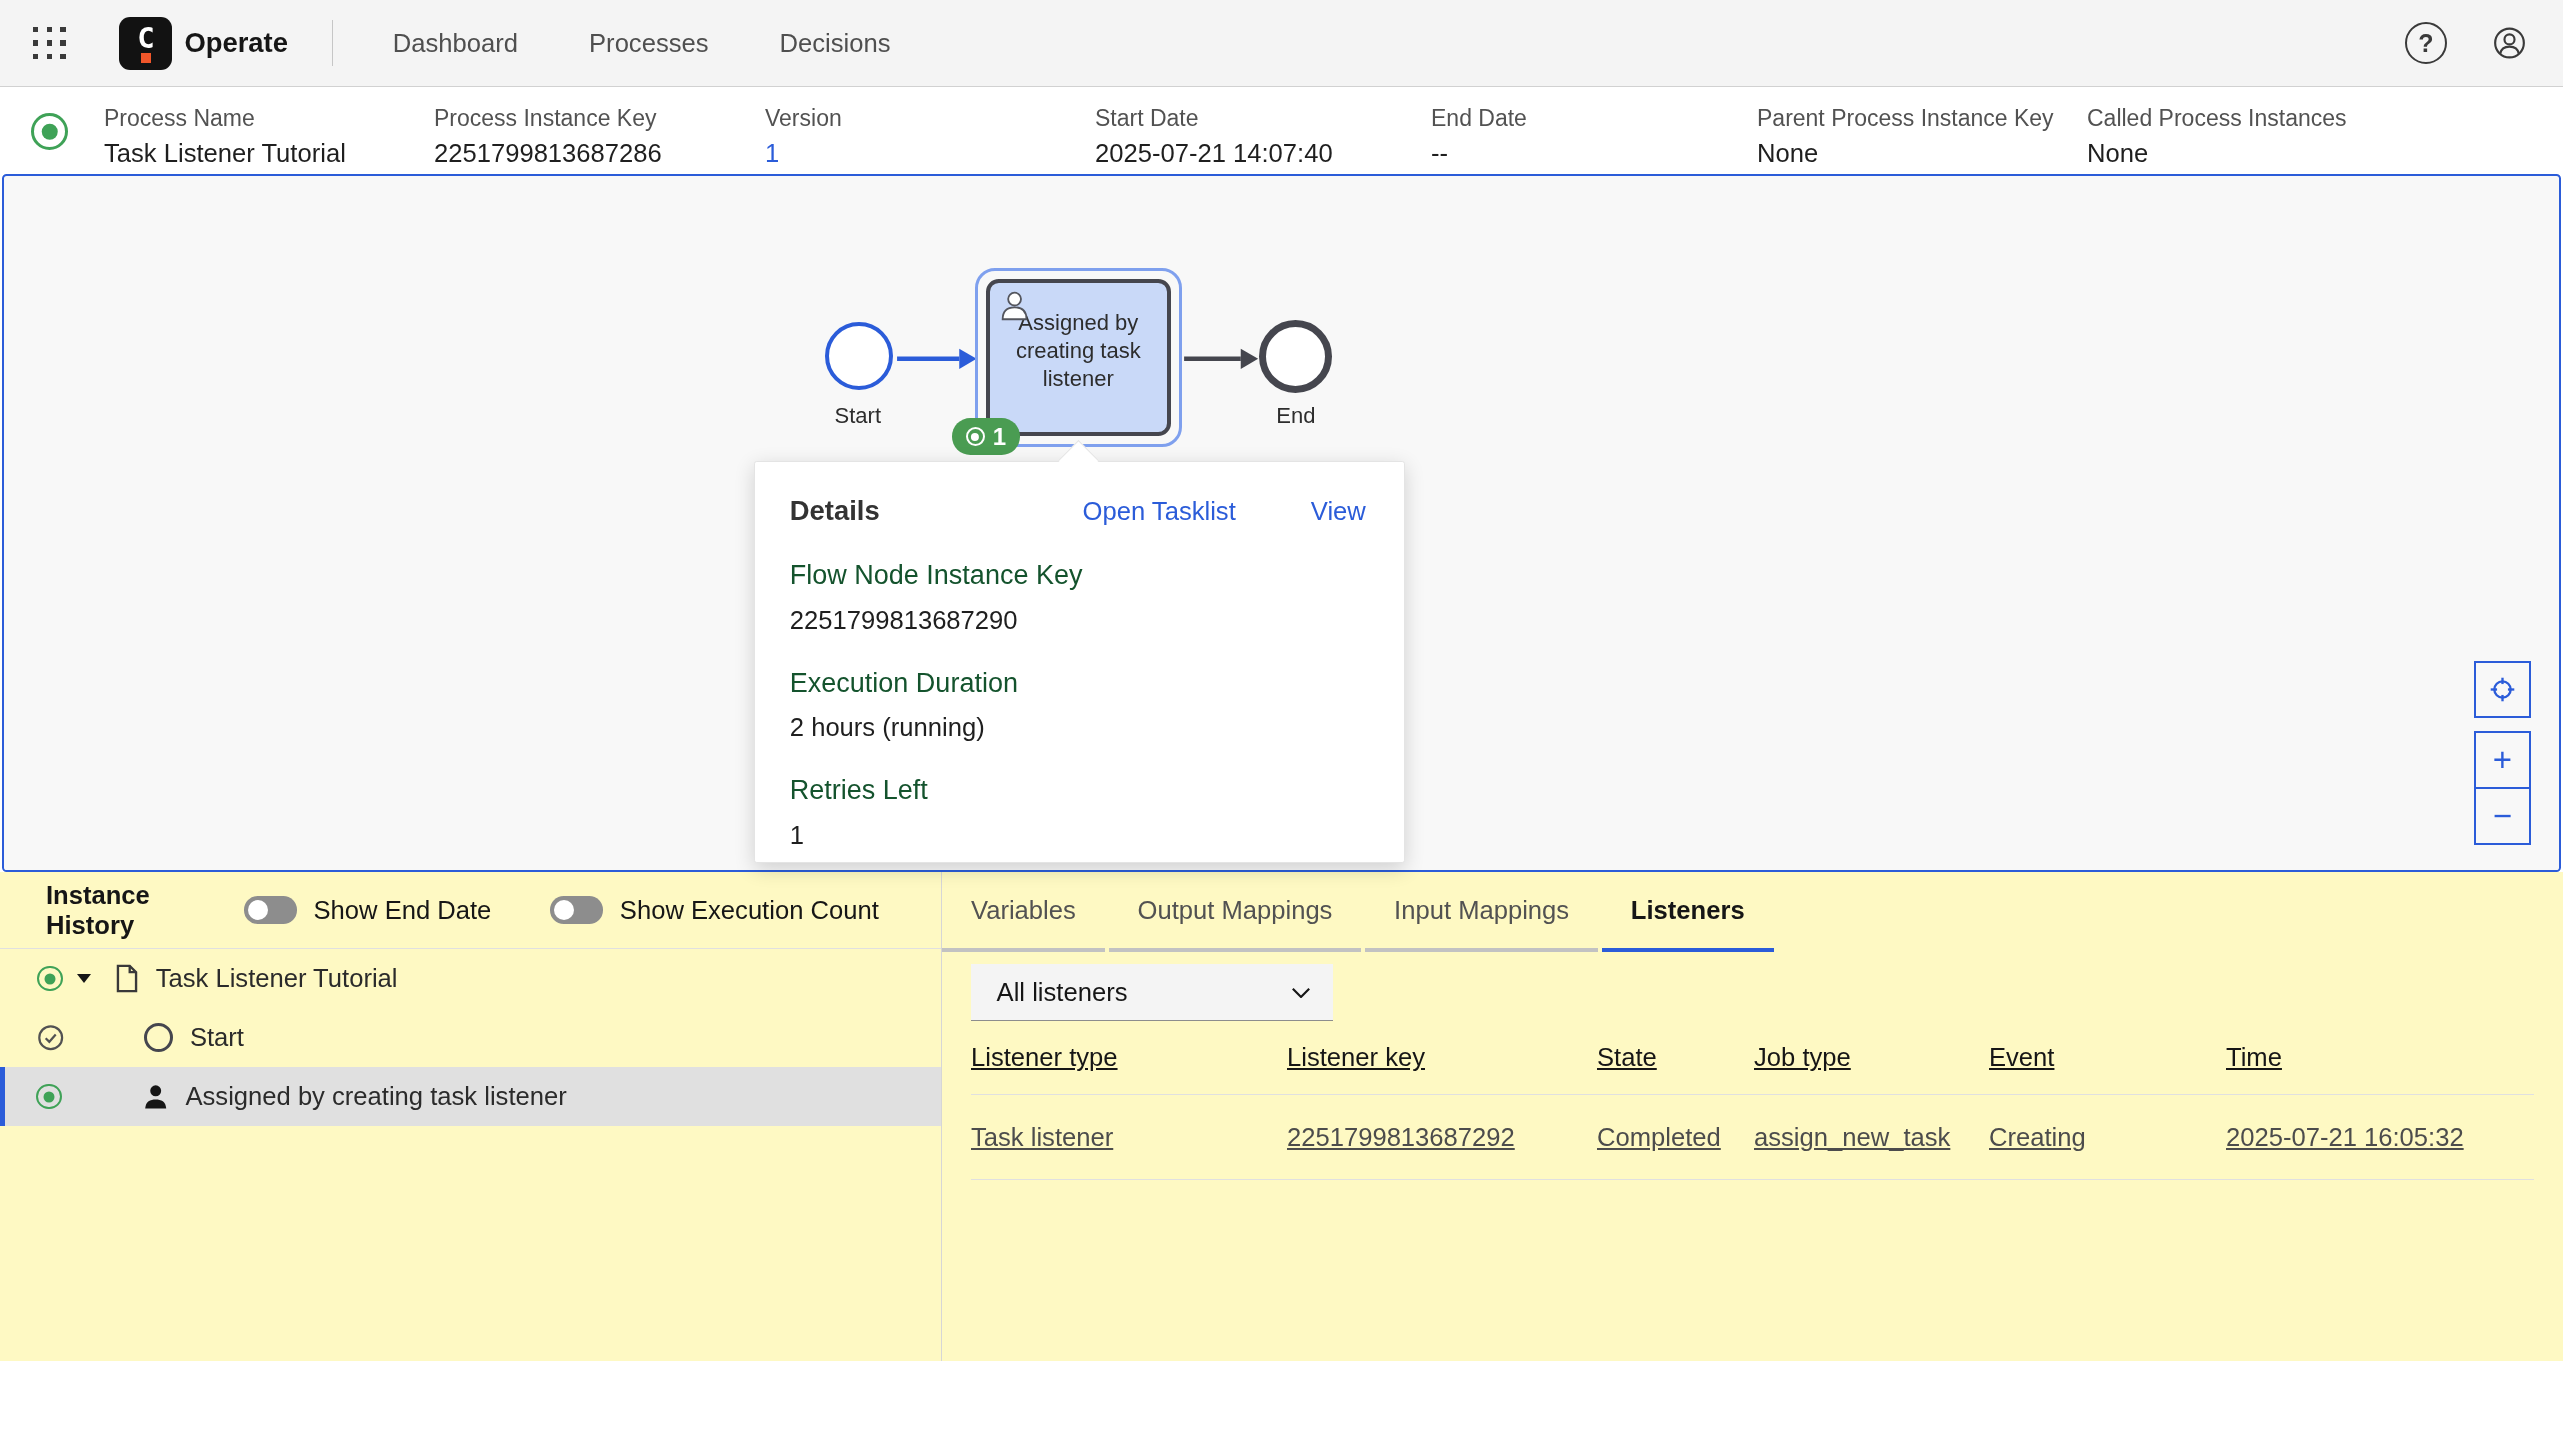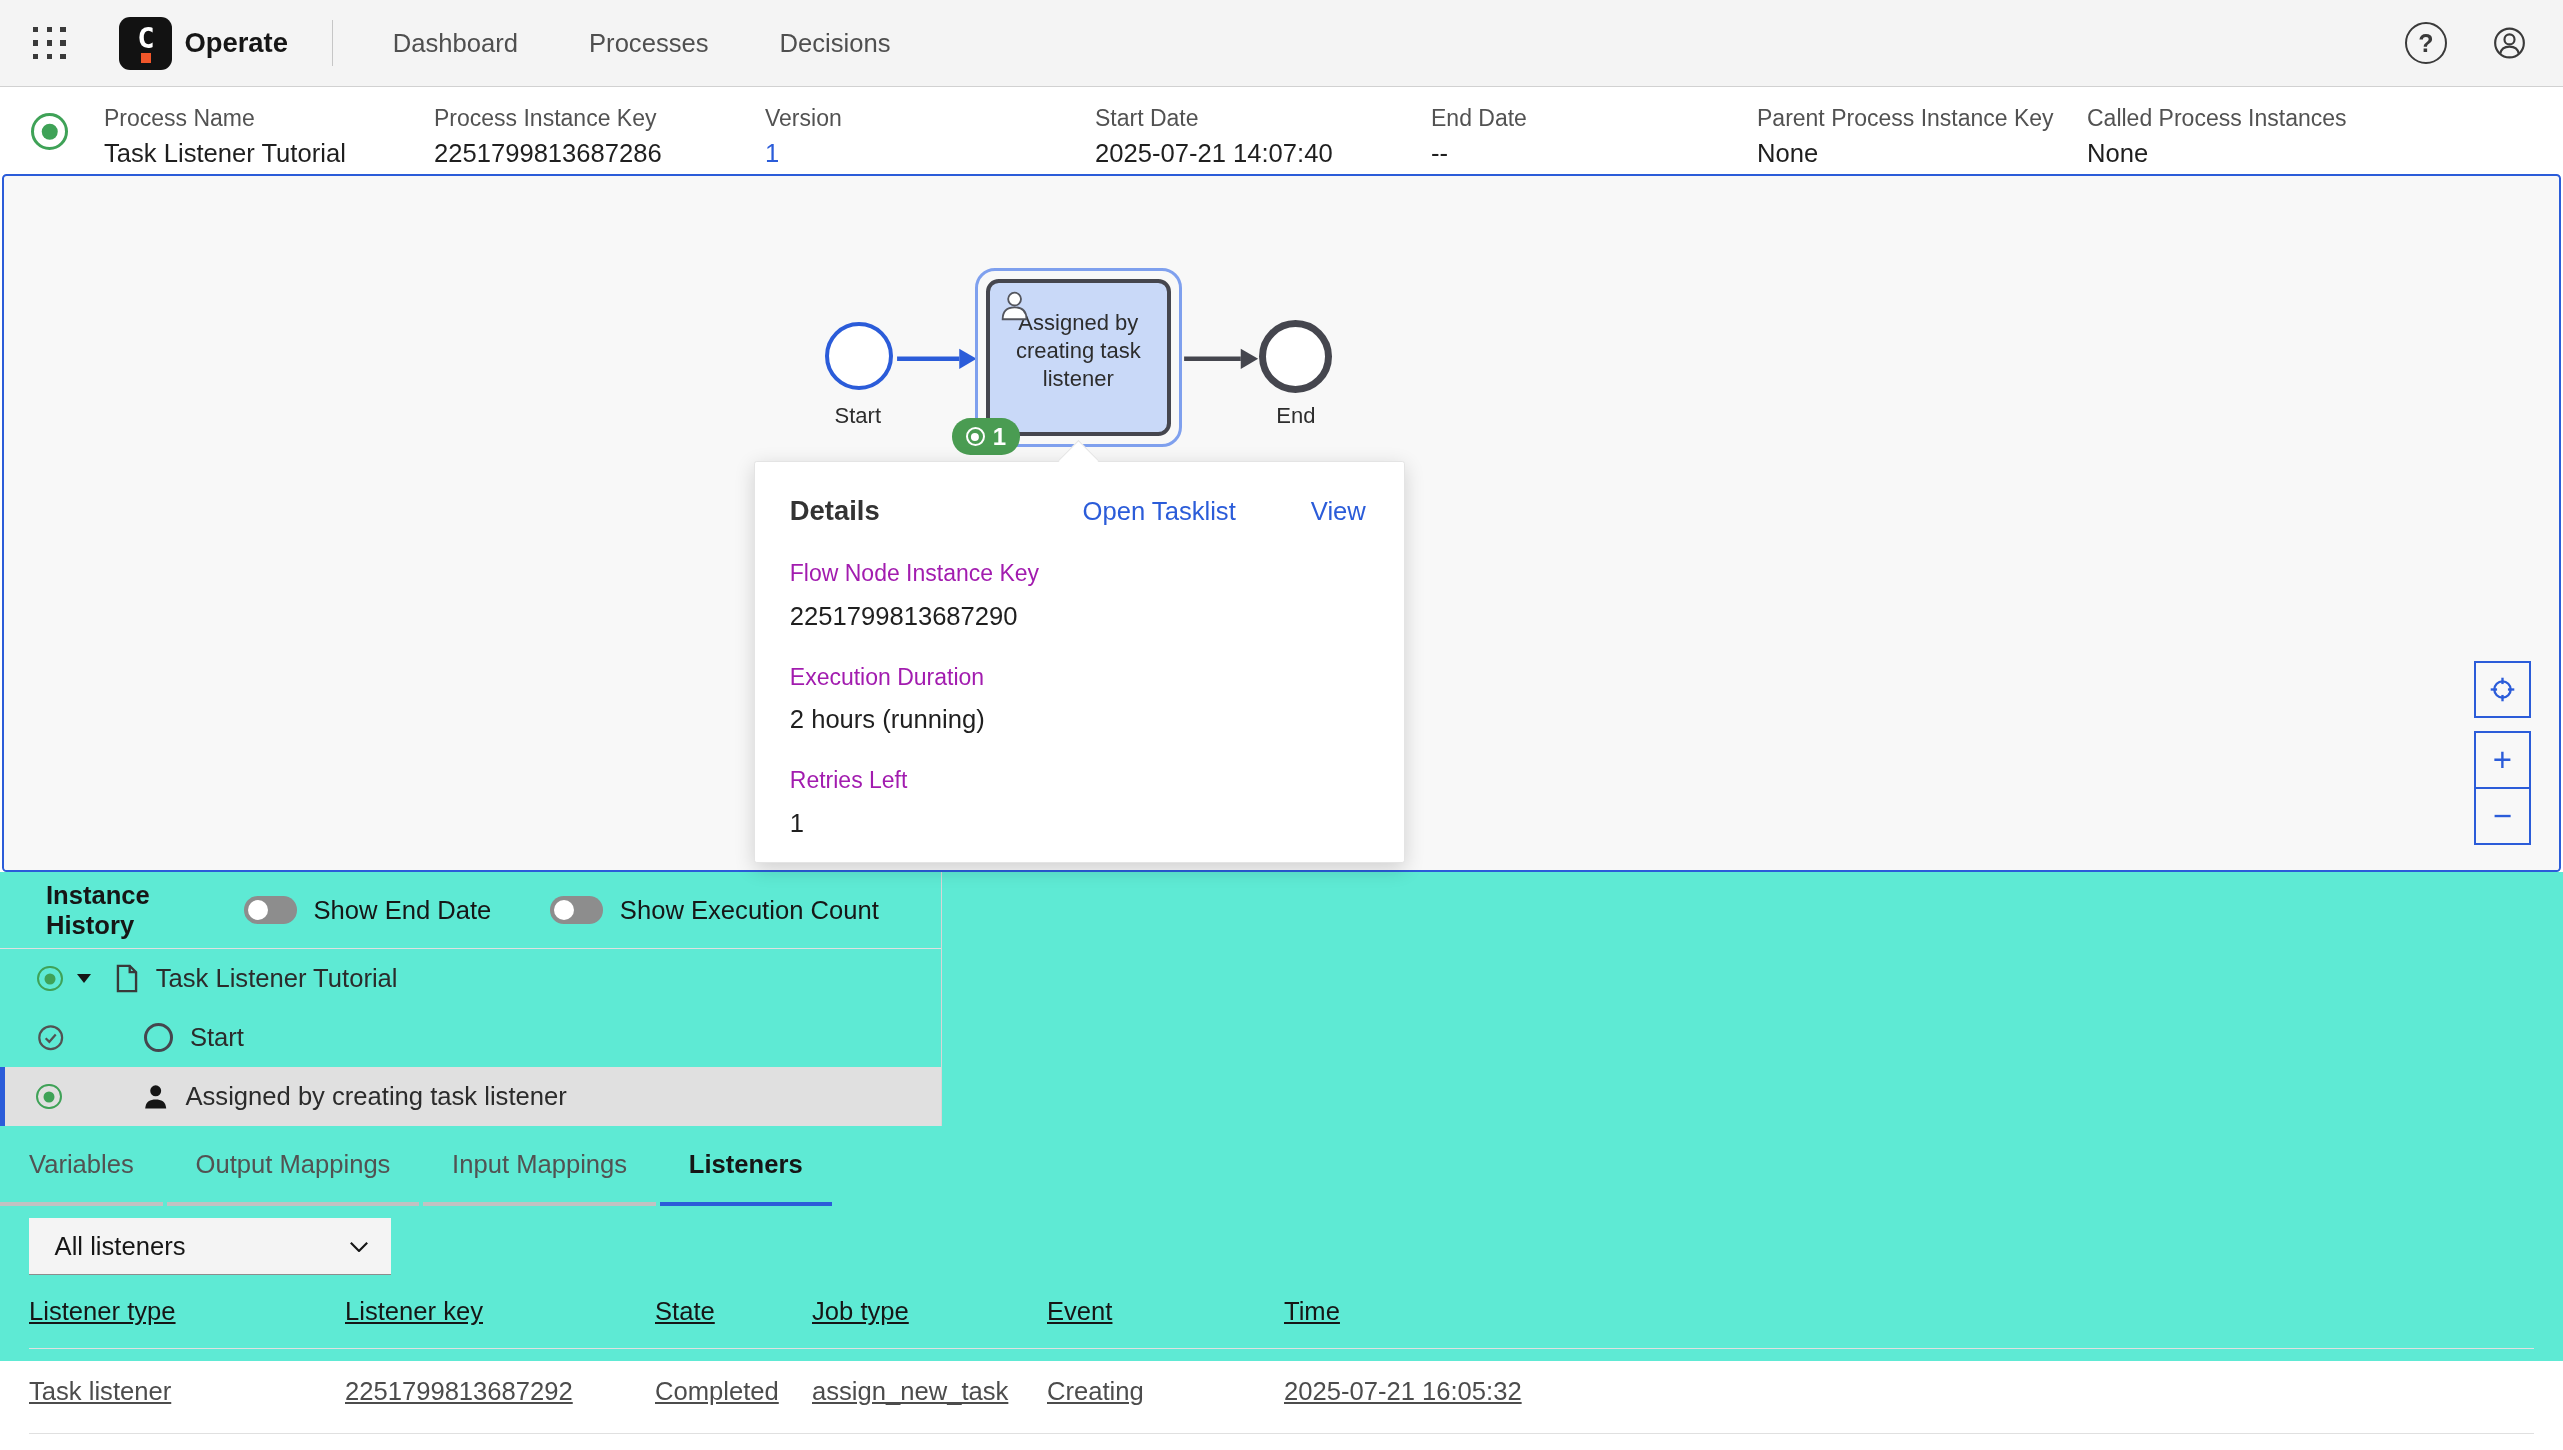--- a/index.html
+++ b/index.html
@@ -88,25 +88,25 @@
            box-shadow: 0 5.5px 20px rgba(0,0,0,0.16); z-index: 5; }
   .popup-arrow { position: absolute; left: 309px; top: -15.6px; width: 29px; height: 29px;
                  background: #fff; transform: rotate(45deg);
                  border-left: 0.9px solid #e4e4e4; border-top: 0.9px solid #e4e4e4; }
   .popup-head { display: flex; align-items: baseline; padding: 33px 38px 0 35px; }
   .popup-title { font-size: 27.4px; font-weight: 700; color: #333; }
   .popup-links { margin-left: auto; display: flex; gap: 75px; }
   .popup-link { color: #2b5cd9; font-size: 25.6px; cursor: pointer; text-decoration: none; }
   .popup-body { padding: 0 35px; }
   .pgroup { margin-top: 33px; }
-  .pgroup .plabel { font-size: 23px; color: #a21caf; }
+  .pgroup .plabel { font-size: 27px; color: #14532d; }
   .pgroup .pvalue { font-size: 25.6px; color: #1f1f1f; margin-top: 14.6px; }
 
   
-  .bottom { position: absolute; left: 0; top: 872px; width: 2563px; height: 489px; display: flex; background: #5eead4; flex-direction: column; }
+  .bottom { position: absolute; left: 0; top: 872px; width: 2563px; height: 489px; display: flex; background: #fef9c3; }
   .history-panel { width: 942px; flex: none; border-right: 0.9px solid #d6d6d6; }
   .history-head { height: 77px; display: flex; align-items: center; border-bottom: 0.9px solid #e0e0e0; }
   .history-title { margin-left: 46px; width: 160px; font-size: 25.6px; font-weight: 700; line-height: 1.18; }
   .toggle-wrap { display: flex; align-items: center; gap: 16.5px; margin-left: 59px; cursor: pointer; }
   .toggle-wrap.first { margin-left: 38px; }
   .toggle { width: 53px; height: 27.4px; border-radius: 13.7px; background: #8d8d8d; position: relative; flex: none; }
   .toggle .knob { position: absolute; left: 3.7px; top: 3.7px; width: 20px; height: 20px; border-radius: 50%; background: #fff; }
   .toggle-label { font-size: 25.6px; color: #161616; white-space: nowrap; }
   .tree-row { height: 59px; display: flex; align-items: center; padding-left: 37px; cursor: pointer; }
   .tree-row.selected { background: #e0e0e0; border-left: 5.5px solid #2b5cd9; padding-left: 31px; }

